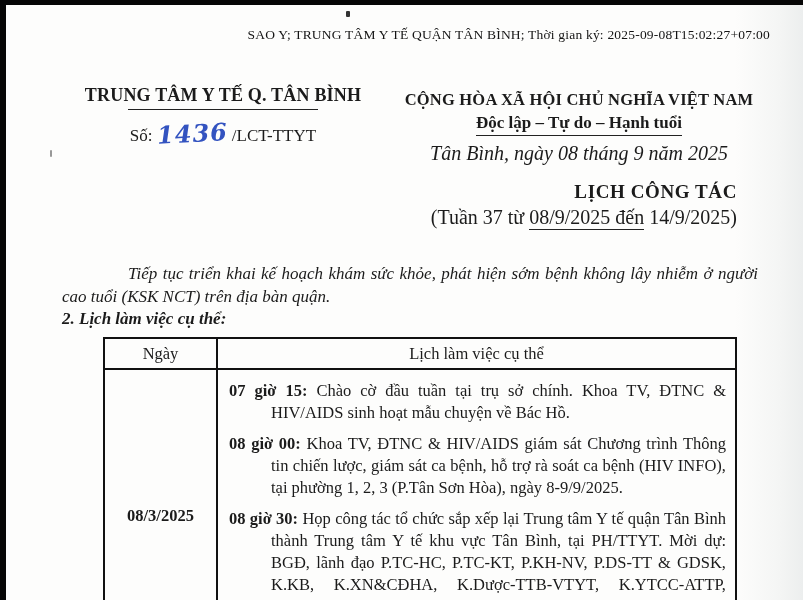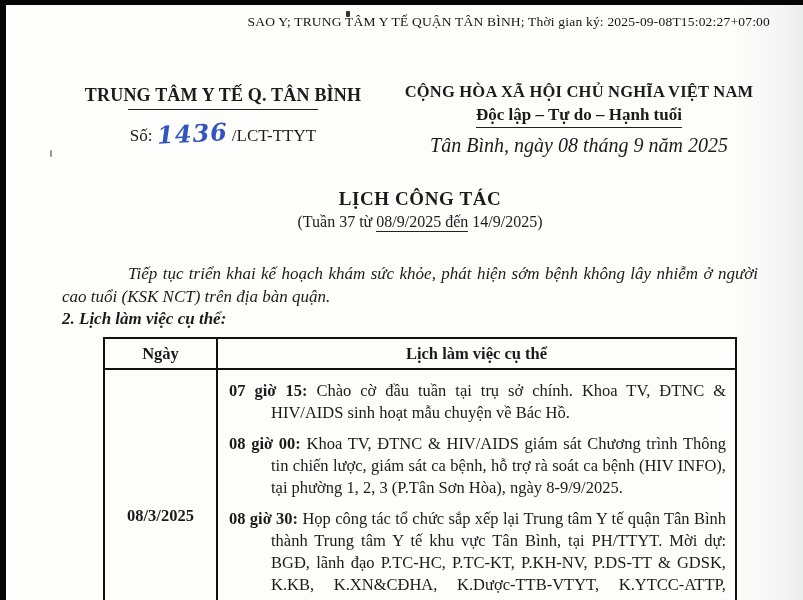--- a/index.html
+++ b/index.html
@@ -8,59 +8,59 @@
     position:relative;width:803px;height:600px;overflow:hidden;
     background:linear-gradient(90deg,#fdfdfc 0 735px,#f4f5f4 780px,#ecEEee 803px);
     font-family:"Liberation Serif","DejaVu Serif",serif;
     color:#1b1b1b;
   }
   .edge-top{position:absolute;left:0;top:0;width:803px;height:5px;background:#060606;}
   .edge-left{position:absolute;left:0;top:0;width:6px;height:600px;background:#060606;}
   .speck{position:absolute;background:#333;border-radius:1px;}
 
   .stamp-line{
-    position:absolute;top:14px;right:33px;width:620px;
+    position:absolute;top:27px;right:33px;width:620px;
     font-size:13.5px;text-align:right;letter-spacing:.2px;color:#141414;
   }
 
   .hdr-left{position:absolute;left:58px;top:82px;width:330px;text-align:center;}
   .hdr-left .l1{font-size:16.5px;letter-spacing:.2px;}
   .hdr-left .l2{font-size:18px;font-weight:bold;margin-top:3px;letter-spacing:.2px;}
   .hdr-left .rule{width:190px;height:0;border-bottom:1.5px solid #222;margin:3px auto 0;}
   .doc-no{margin-top:8px;font-size:17px;}
   .hand-blue{
     color:#3353c0;font-size:24px;font-weight:bold;font-style:italic;
     display:inline-block;transform:rotate(-3deg) translateY(1px);
     letter-spacing:1px;font-family:"DejaVu Serif",serif;
   }
 
-  .hdr-right{position:absolute;left:388px;top:82px;width:382px;text-align:center;}
+  .hdr-right{position:absolute;left:388px;top:90px;width:382px;text-align:center;}
   .hdr-right .l1{font-size:16.5px;font-weight:bold;letter-spacing:.2px;}
   .hdr-right .l2{font-size:17px;font-weight:bold;margin-top:3px;display:inline-block;
     border-bottom:1.5px solid #222;padding-bottom:2px;}
   .hdr-right .l3{font-size:20px;font-style:italic;margin-top:6px;}
 
-  .title-block{position:absolute;left:103px;top:188px;width:634px;text-align:center;}
+  .title-block{position:absolute;left:103px;top:181px;width:634px;text-align:right;}
   .title-main{font-size:19px;font-weight:bold;letter-spacing:.6px;}
-  .title-sub{font-size:16px;margin-top:3px;}
+  .title-sub{font-size:20px;margin-top:3px;}
   .title-sub .u{border-bottom:1.6px solid #222;padding-bottom:1px;}
 
   .sec1-head{position:absolute;left:83px;top:237px;font-size:16.5px;font-weight:bold;}
   .sec1-body{
     position:absolute;left:62px;top:262px;width:696px;
     font-size:17px;font-style:italic;text-align:justify;text-indent:66px;line-height:1.38;
   }
   .sec2-head{position:absolute;left:62px;top:309px;font-size:17px;font-weight:bold;font-style:italic;}
 
   .sched-table{
     position:absolute;left:103px;top:337px;width:634px;height:300px;
     border:2px solid #111;box-sizing:border-box;background:transparent;
   }
   .thead{display:flex;border-bottom:2px solid #111;height:31px;box-sizing:border-box;}
-  .th{font-weight:bold;font-size:16.5px;display:flex;align-items:center;justify-content:center;}
+  .th{font-weight:normal;font-size:16.5px;display:flex;align-items:center;justify-content:center;}
   .th.c1{width:113px;border-right:2px solid #111;box-sizing:border-box;}
   .th.c2{flex:1;text-align:center;}
   .tbody-row{display:flex;height:400px;}
   .td.c1{
     width:113px;border-right:2px solid #111;box-sizing:border-box;
     text-align:center;padding-top:135px;font-weight:bold;font-size:16.5px;line-height:1.3;
   }
   .td.c2{flex:1;padding:4px 9px 0 11px;box-sizing:border-box;}
   .entry{
     font-size:16.5px;line-height:1.33;text-align:justify;

